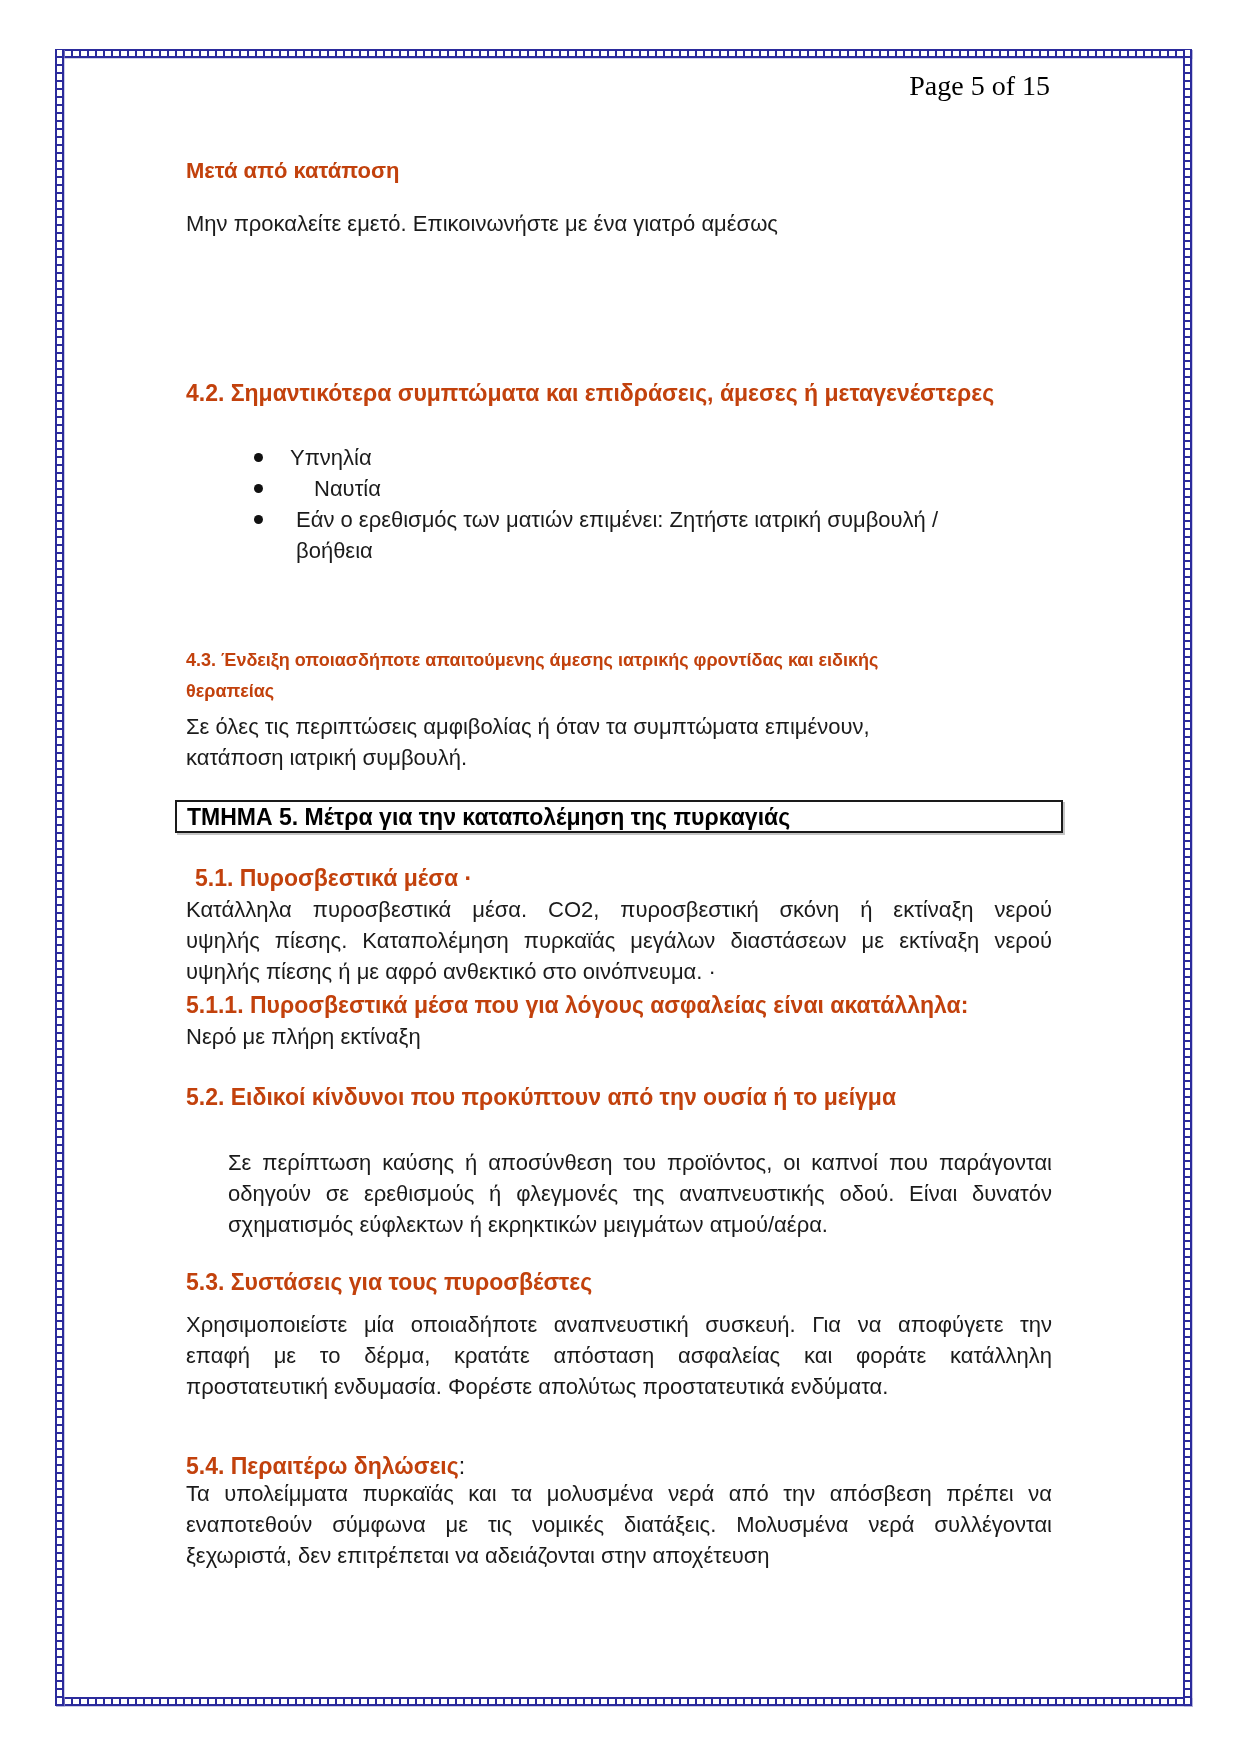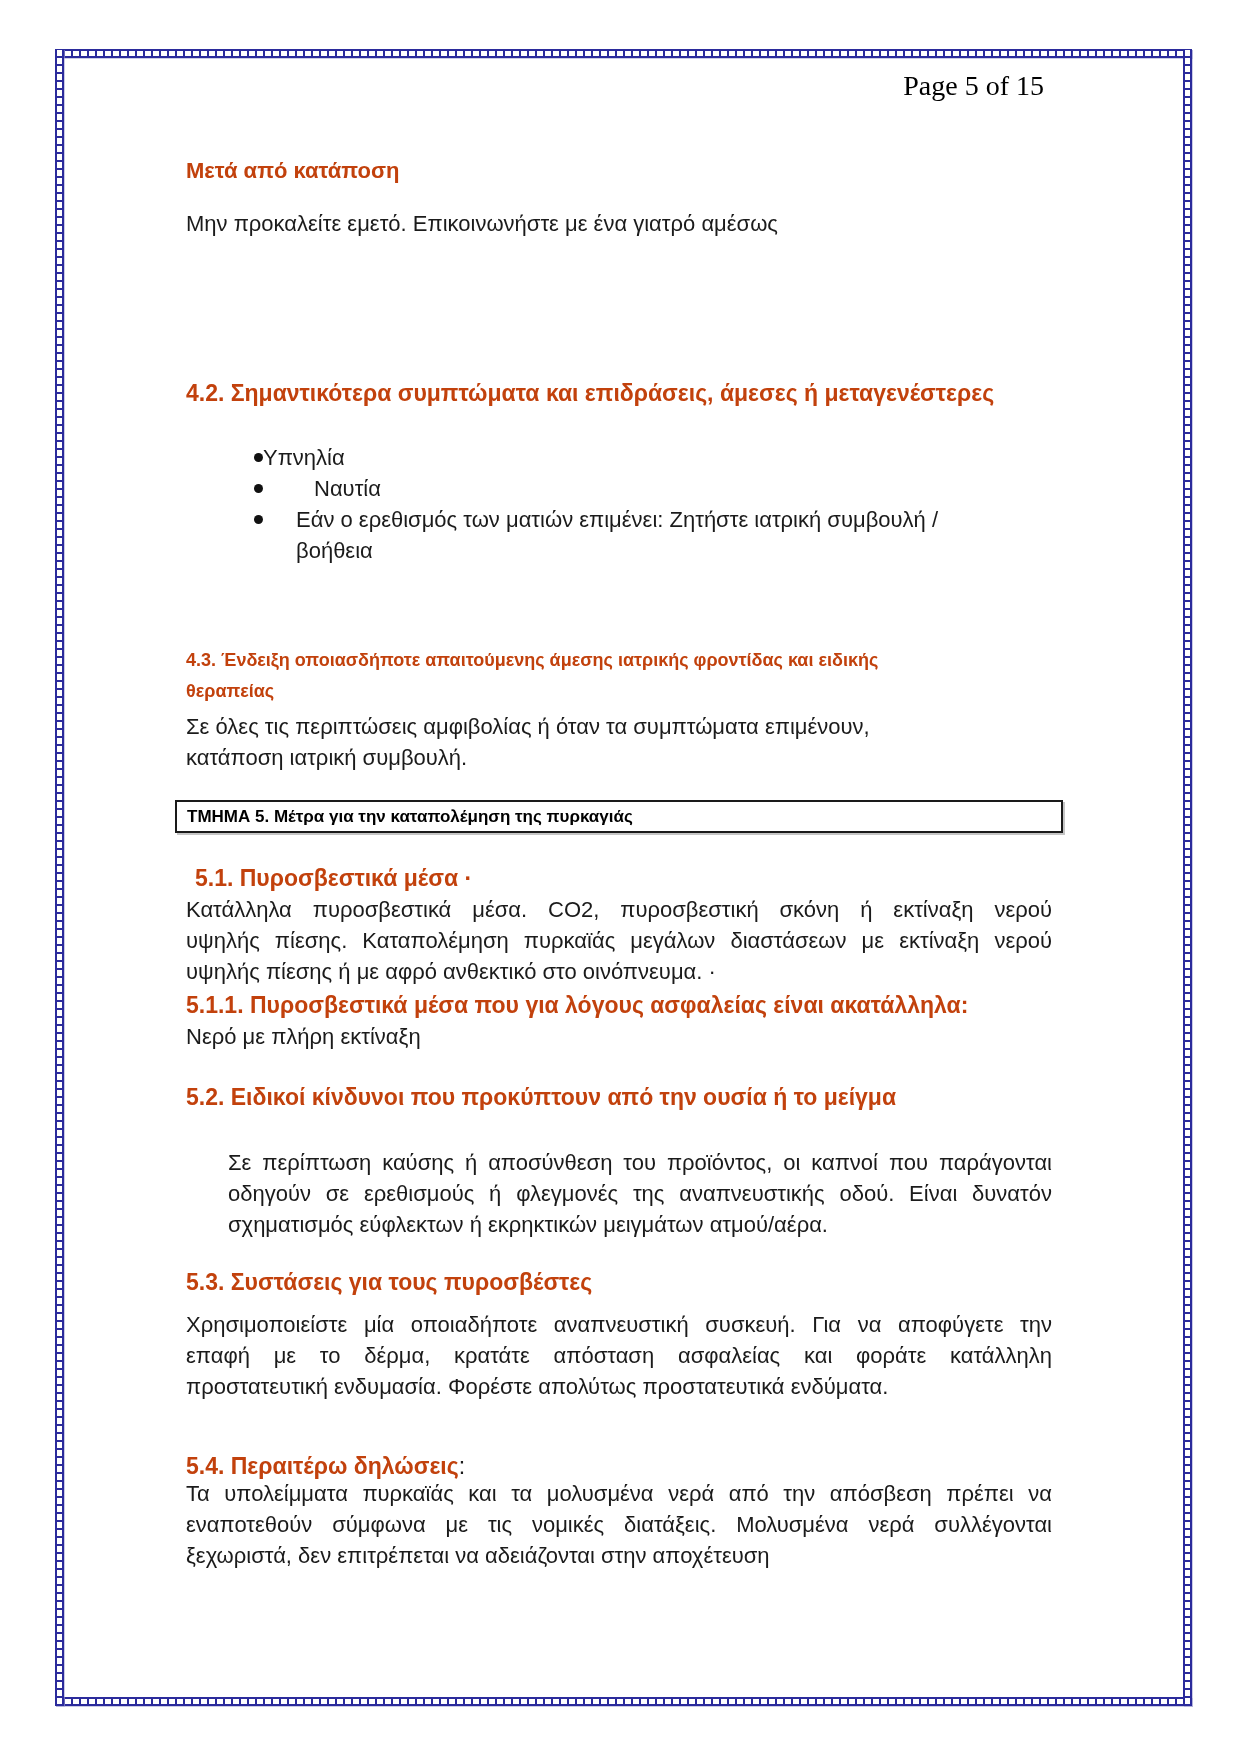--- a/index.html
+++ b/index.html
@@ -28,41 +28,41 @@
     position:absolute; font-family:"Liberation Serif","DejaVu Serif",serif;
     font-size:28px; color:#000000; line-height:30px;
   }
   .jline { text-align:justify; text-align-last:justify; }
   .lastline { text-align:left; }
   .section-box {
     position:absolute; box-sizing:border-box;
     border:2px solid #1a1a1a; background:#ffffff;
     box-shadow:2px 2px 0 rgba(140,140,140,0.5);
     padding:1px 10px 0 10px;
-    font-size:17px; font-weight:bold; color:#000000;
+    font-size:23px; font-weight:bold; color:#000000;
     display:flex; align-items:center;
   }
   .bullet-row { display:flex; }
   .bullet-dot {
     width:9px; height:9px; border-radius:50%; background:#111111;
     margin-top:11px; flex:0 0 9px;
   }
-  .bullet-text { }
+  .bullet-text { margin-left:27px; }
 </style>
 </head>
 <body>
 
 <div class="page">
 
   <div class="pb pb-h" style="left:55px; top:49px; width:1137px;"></div>
   <div class="pb pb-h" style="left:55px; top:1697px; width:1137px;"></div>
   <div class="pb pb-v" style="left:55px; top:49px; height:1657px;"></div>
   <div class="pb pb-v" style="left:1183px; top:49px; height:1657px;"></div>
 
-  <div class="serif-header" style="top:71px; right:196px;">Page 5 of 15</div>
+  <div class="serif-header" style="top:71px; right:190px;">Page 5 of 15</div>
 
   <div class="blk bold" style="left:186px; top:155px;">Μετά από κατάποση</div>
   <div class="blk" style="left:186px; top:208px;text-align:right;">Μην προκαλείτε εμετό. Επικοινωνήστε με ένα γιατρό αμέσως</div>
 
   <div class="blk bold" style="left:186px; top:378px; font-size:23px;">4.2. Σημαντικότερα συμπτώματα και επιδράσεις, άμεσες ή μεταγενέστερες</div>
 
   <div class="blk" style="left:254px; top:442px; width:760px;">
     <div class="bullet-row">
       <span class="bullet-dot"></span>
       <span class="bullet-text">Υπνηλία</span>

